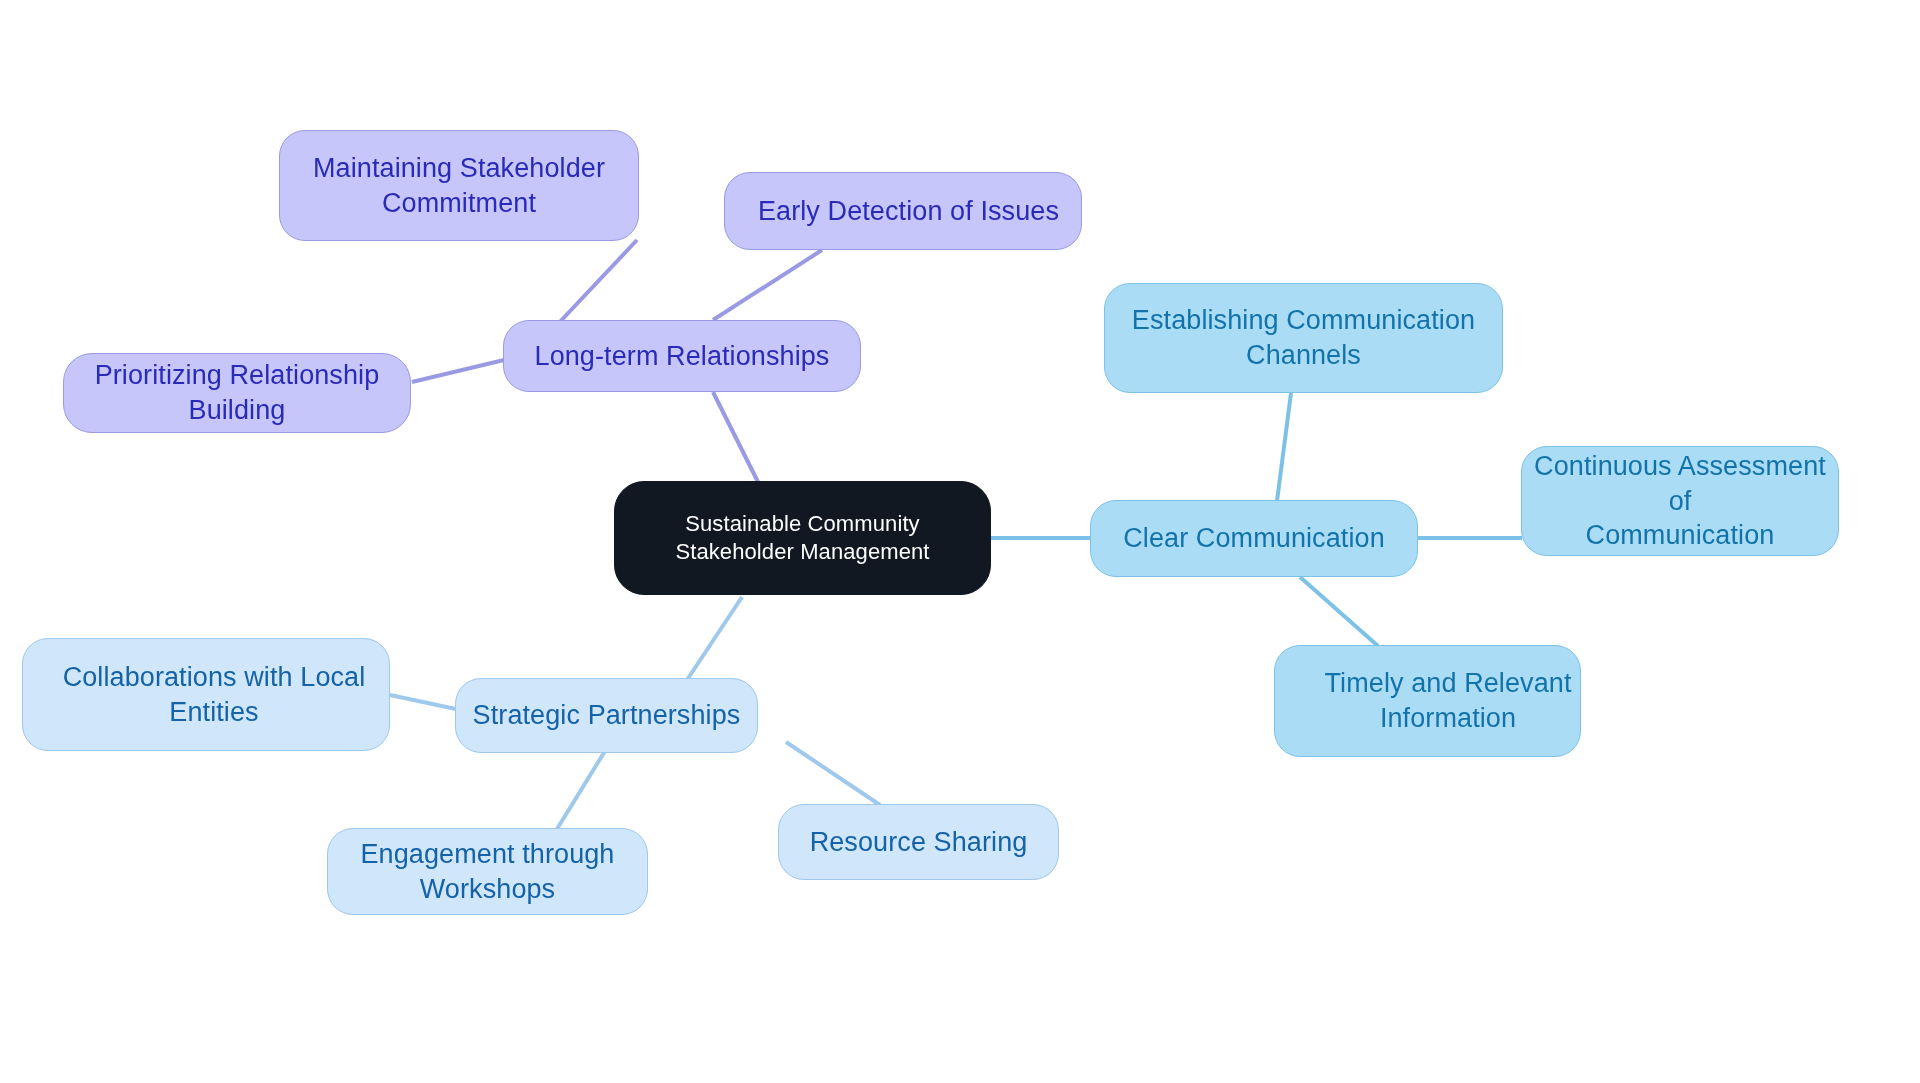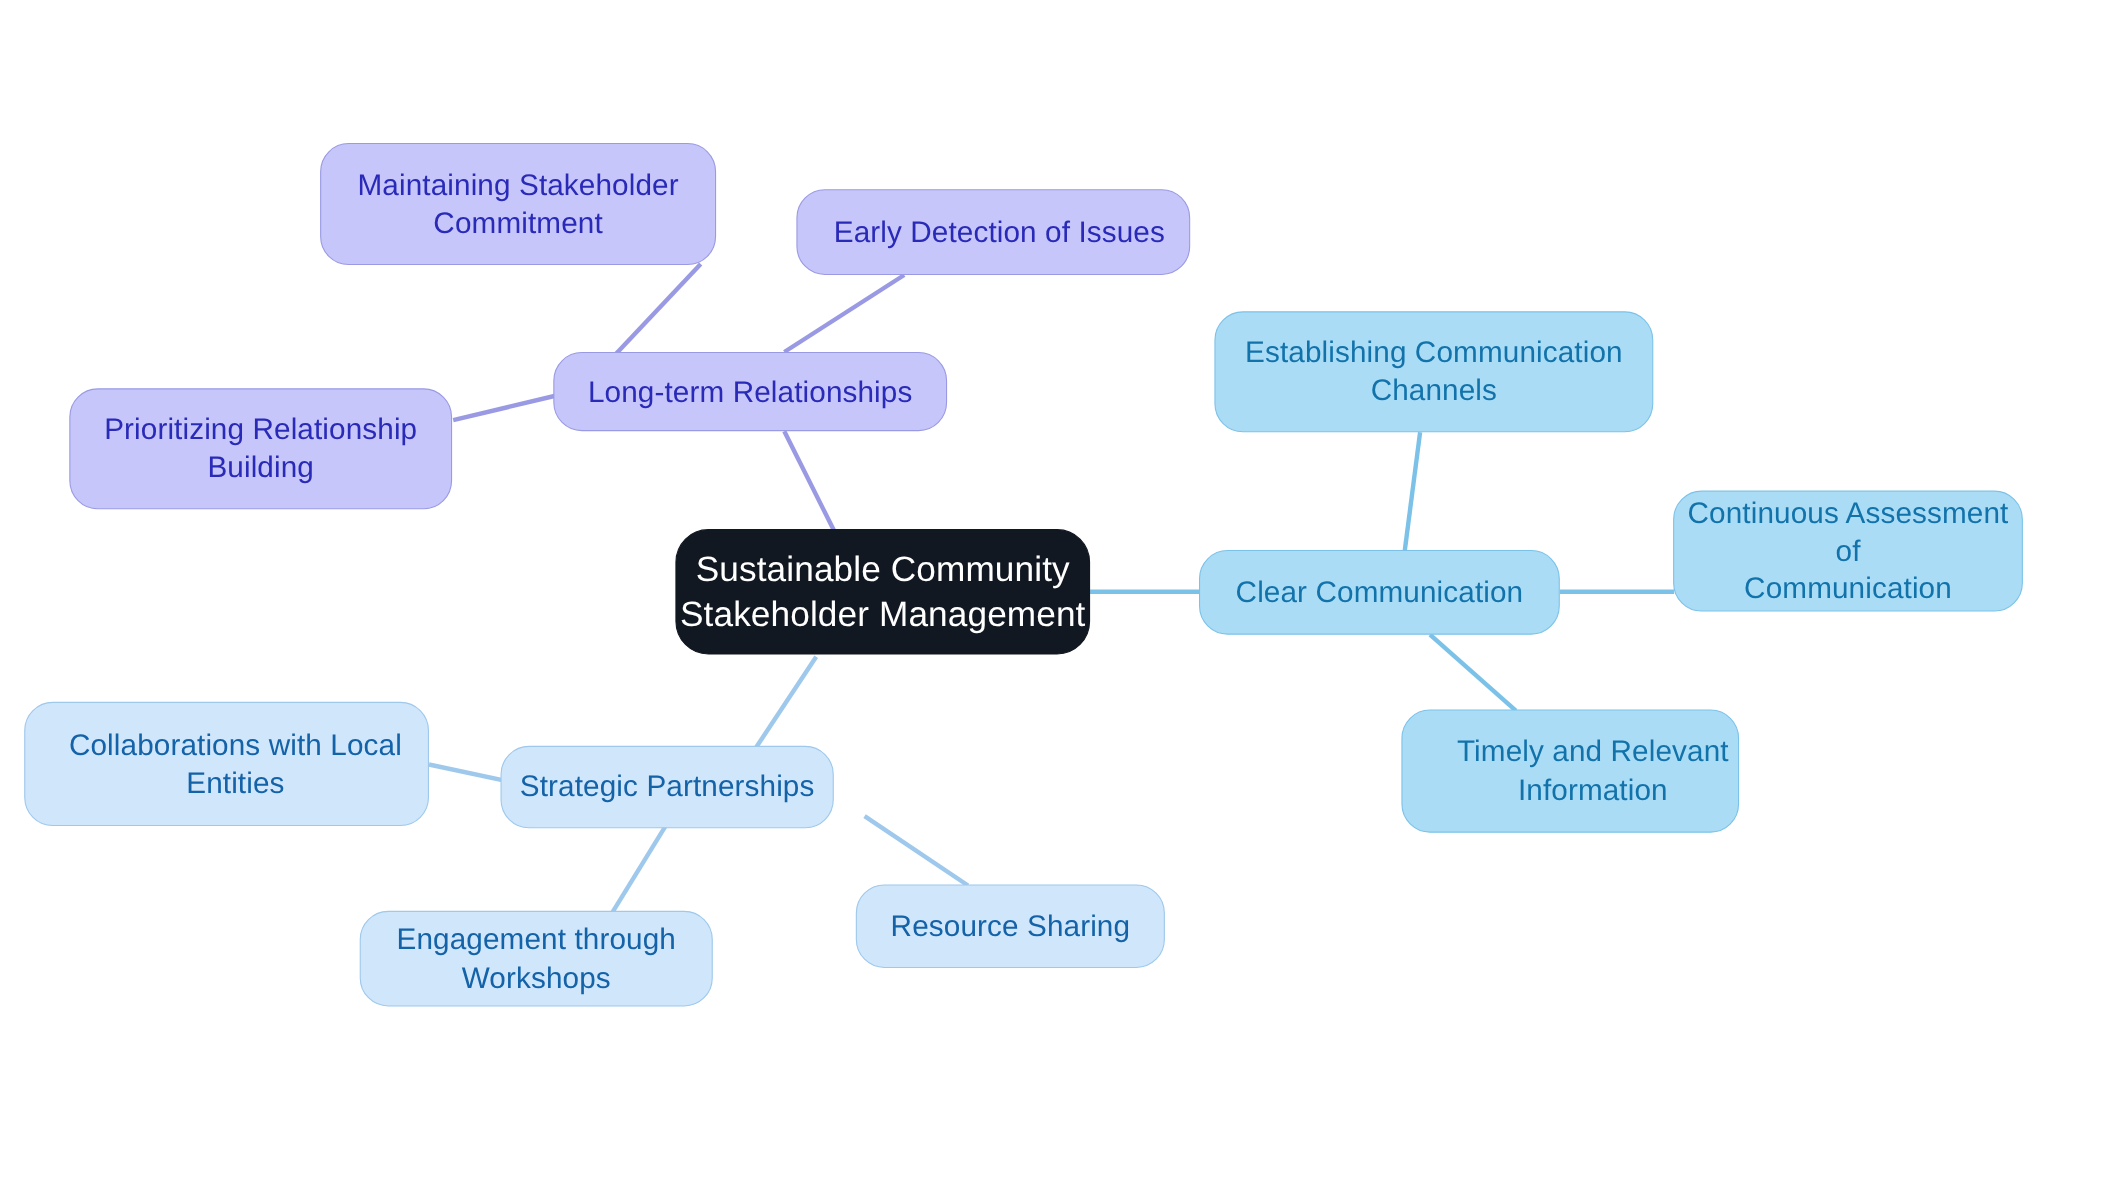--- a/index.html
+++ b/index.html
@@ -32,21 +32,21 @@
     text-align: center;
     border-radius: 26px;
     border-style: solid;
     border-width: 1.5px;
     line-height: 1.28;
     white-space: pre-line;
     letter-spacing: 0.1px;
   }
   .node.root {
     border-radius: 30px;
-    font-size: 32px;
+    font-size: 22px;
     color: #ffffff;
     background: #111821;
     border-color: #111821;
   }
   .node.purple-main,
   .node.purple-leaf {
     font-size: 27px;
     color: #2a2ab8;
     background: #c6c6fa;
     border-color: #9a9ae4;
@@ -96,26 +96,26 @@
     <path d="M 605 751 L 557 829" stroke="#9ec8ec" stroke-width="4" fill="none"></path>
 
     <path d="M 786 742 L 880 805" stroke="#9ec8ec" stroke-width="4" fill="none"></path>
   </svg>
 
   <div class="node root" style="left:614px; top:481px; width:377px; height:114px;">Sustainable Community
 Stakeholder Management</div>
 
   <div class="node purple-main" style="left:503px; top:320px; width:358px; height:72px;">Long-term Relationships</div>
 
-  <div class="node purple-leaf" style="left:291px; top:130px; width:360px; height:111px;">Maintaining Stakeholder
+  <div class="node purple-leaf" style="left:279px; top:130px; width:360px; height:111px;">Maintaining Stakeholder
 Commitment</div>
 
   <div class="node purple-leaf" style="left:724px; top:172px; width:358px; height:78px;padding-left:11px;">Early Detection of Issues</div>
 
-  <div class="node purple-leaf" style="left:63px; top:353px; width:348px; height:110px;">Prioritizing Relationship
+  <div class="node purple-leaf" style="left:63px; top:353px; width:348px; height:80px;border-radius:29px;">Prioritizing Relationship
 Building</div>
 
   <div class="node blue-main" style="left:1090px; top:500px; width:328px; height:77px;">Clear Communication</div>
 
   <div class="node blue-leaf" style="left:1104px; top:283px; width:399px; height:110px;">Establishing Communication
 Channels</div>
 
   <div class="node blue-leaf" style="left:1521px; top:446px; width:318px; height:110px;">Continuous Assessment of
 Communication</div>
 

